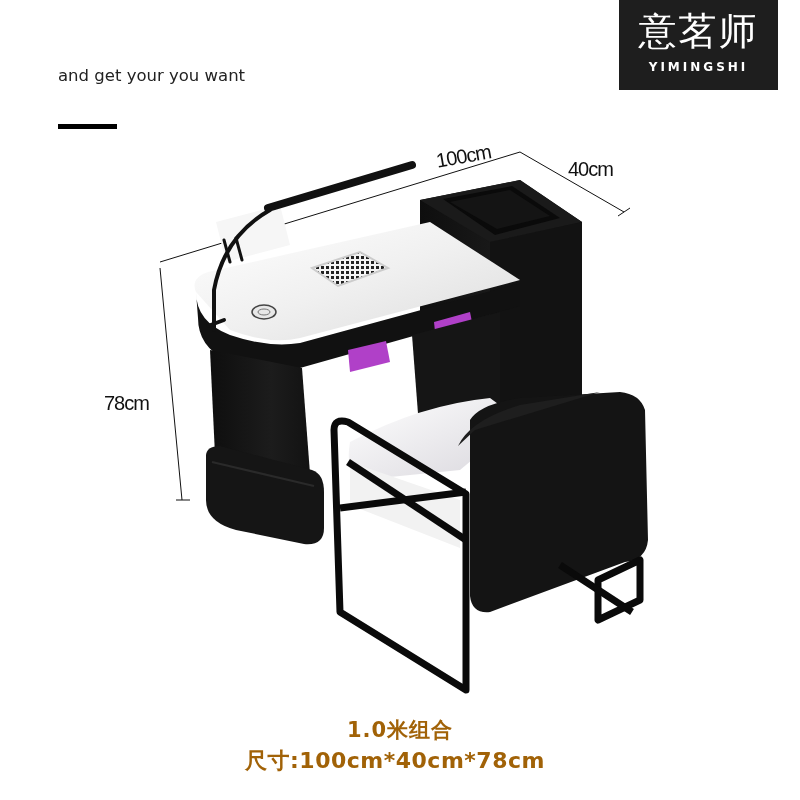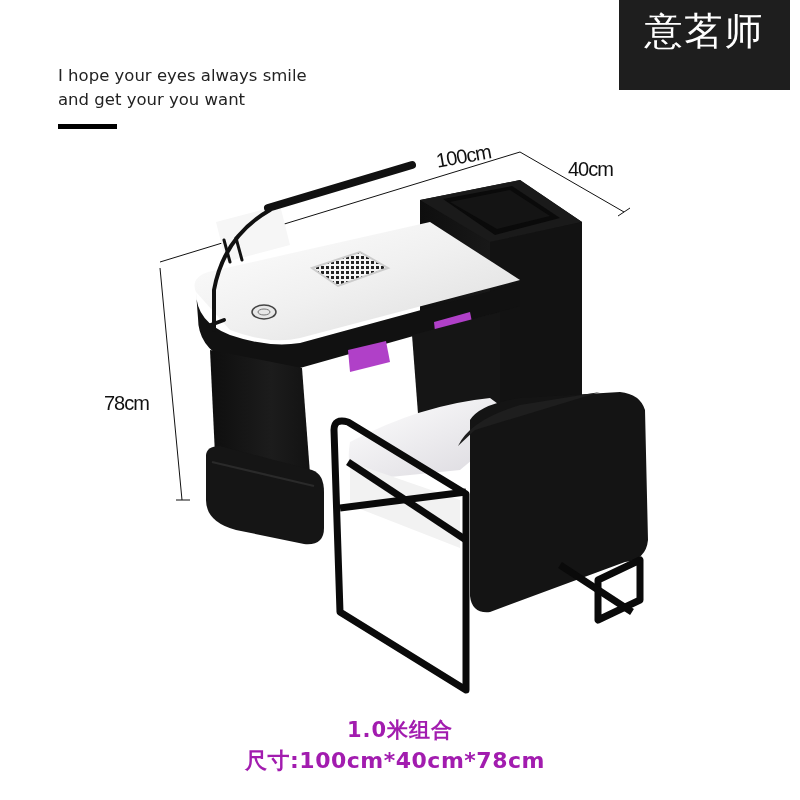--- a/index.html
+++ b/index.html
@@ -1,37 +1,36 @@
 <!DOCTYPE html>
 <html><head>
 <meta charset="utf-8">
 <style>
   html, body { margin:0; padding:0; background:#ffffff; }
   body { width:800px; height:800px; position:relative; overflow:hidden; font-family:"DejaVu Sans", sans-serif; }
-  .logo { position:absolute; left:619px; top:0; width:171px; height:90px; background:#1e1e1e; color:#fff; text-align:center; }
+  .logo { position:absolute; left:619px; top:0; width:159px; height:90px; background:#1e1e1e; color:#fff; text-align:center; }
   .logo-cn { position:absolute; left:0; right:0; top:8px; font-size:38px; letter-spacing:2px; line-height:46px; font-weight:300; }
-  .logo-en { position:absolute; left:0; right:0; top:60px; font-size:12px; letter-spacing:3px; font-weight:bold;margin-top:28px; }
+  .logo-en { position:absolute; left:0; right:0; top:60px; font-size:12px; letter-spacing:3px; font-weight:bold; }
   .slogan { position:absolute; left:58px; top:64px; font-size:16.5px; color:#222; line-height:24px; }
   .slogan-bar { position:absolute; left:58px; top:124px; width:59px; height:5px; background:#000; }
   .product { position:absolute; left:0; top:0; width:800px; height:800px; }
   .dim { position:absolute; font-family:"Liberation Sans", sans-serif; font-size:20px; color:#111; letter-spacing:-1px; }
-  .caption { position:absolute; left:0; right:0; text-align:center; color:#a21caf; font-weight:bold; }
+  .caption { position:absolute; left:0; right:0; text-align:center; color:#a16207; font-weight:bold; }
   .cap1 { top:716px; font-size:21px; letter-spacing:1px; }
   .cap2 { top:746px; font-size:22px; letter-spacing:0.5px; left:-10px; }
 </style>
 </head>
 <body>
 
 <div class="logo">
   <div class="logo-cn">意茗师</div>
   <div class="logo-en">YIMINGSHI</div>
 </div>
 
 <div class="slogan">
-  <div>I hope your eyes always smile</div>
   <div>and get your you want</div>
 </div>
 <div class="slogan-bar"></div>
 
 <svg class="product" viewBox="0 0 800 800" xmlns="http://www.w3.org/2000/svg">
   <defs>
     <linearGradient id="topGrad" x1="0" y1="0" x2="1" y2="1">
       <stop offset="0" stop-color="#ffffff"></stop>
       <stop offset="0.5" stop-color="#f0f0f0"></stop>
       <stop offset="1" stop-color="#dcdcdc"></stop>

